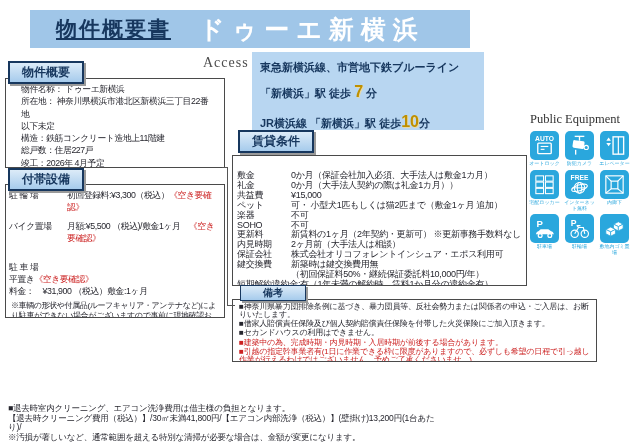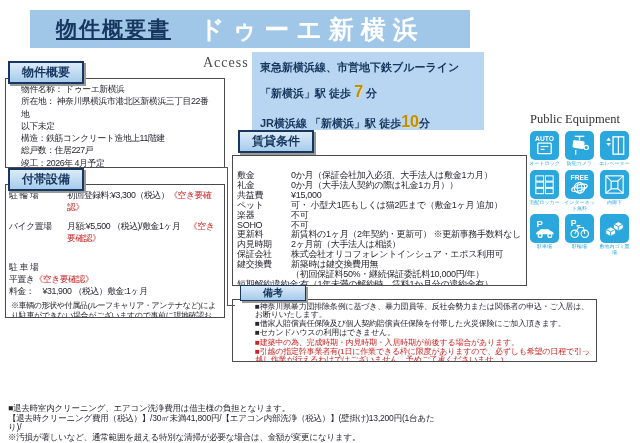--- a/index.html
+++ b/index.html
@@ -39,21 +39,21 @@
   .f-row { display:flex; margin-bottom:2px; }
   .f-label { width:58px; flex-shrink:0; }
   .f-red { color:#cc2222; }
   .f-caution { font-size:8px; line-height:1.25; margin:3px 2px 0 2px; }
   .rental-box { left:232px; top:155px; width:295px; height:131px;
     font-size:9px; letter-spacing:-0.3px; line-height:9.9px; padding:15px 4px; color:#26262e; }
   .r-row { display:flex; white-space:nowrap; }
   .r-label { width:54px; flex-shrink:0; }
   .notes-box { left:232px; top:299px; width:365px; height:63px;
     font-size:8px; letter-spacing:-0.2px; line-height:1.02; padding:3px 6px; color:#26262e; }
-  .note { margin:0 0 1px 16px; }
+  .note { margin:0 0 1px 0; }
   .note-red { color:#cc2222; }
   
   .footer { position:absolute; left:8px; top:404px; width:430px;
     font-size:8.5px; letter-spacing:-0.2px; line-height:9.6px; color:#26262e; }
   
   .pe-title { position:absolute; left:530px; top:112px;
     font-family:"Liberation Serif", serif; font-size:12.5px; color:#333; white-space:nowrap; }
   .eq-grid { position:absolute; left:529px; top:131px; display:grid;
     grid-template-columns:repeat(3,31px); column-gap:4px; row-gap:3px; }
   .eq-item { display:flex; flex-direction:column; align-items:center; width:31px; }

